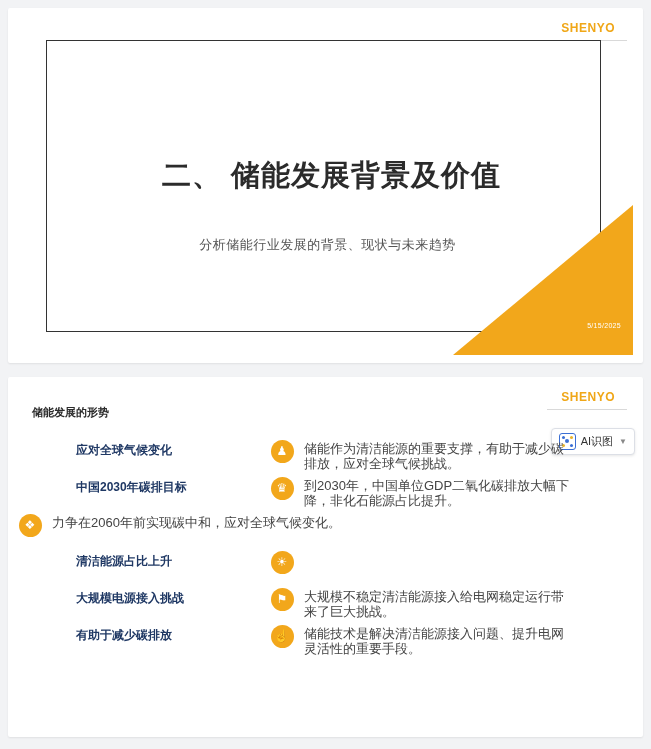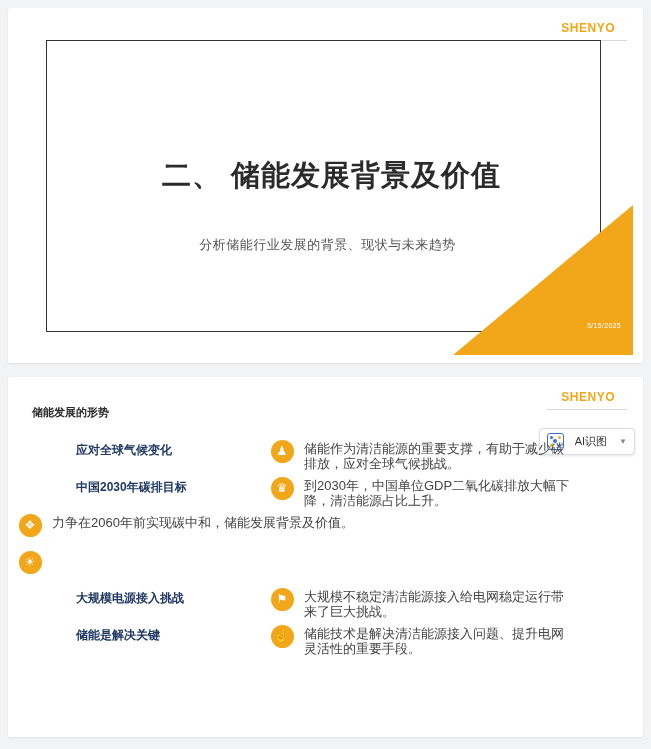--- a/index.html
+++ b/index.html
@@ -178,21 +178,21 @@
     padding-top: 2px;
   }
 
   
   .ai-widget {
     position: absolute;
     top: 51px;
     right: 8px;
     display: flex;
     align-items: center;
-    gap: 11px;
+    gap: 5px;
     background: #ffffff;
     border: 1px solid #dcdfe6;
     border-radius: 4px;
     padding: 4px 7px;
     box-shadow: 0 1px 3px rgba(0,0,0,0.10);
     font-size: 11px;
     color: #333;
     cursor: pointer;
   }
   .ai-icon {
@@ -268,46 +268,47 @@
           <span class="circ">♟</span>
         </div>
         <div class="row-text">储能作为清洁能源的重要支撑，有助于减少碳排放，应对全球气候挑战。</div>
       </div>
 
       <div class="row">
         <div class="row-label">中国2030年碳排目标</div>
         <div class="row-icon">
           <span class="circ">♛</span>
         </div>
-        <div class="row-text">到2030年，中国单位GDP二氧化碳排放大幅下降，清洁能源占比上升。</div>
+        <div class="row-text">到2030年，中国单位GDP二氧化碳排放大幅下降，非化石能源占比提升。</div>
       </div>
 
       <div class="row">
         <div class="row-icon">
           <span class="circ">❖</span>
         </div>
-        <div class="row-text">力争在2060年前实现碳中和，储能发展背景及价值。</div>
-      </div>
-
-      <div class="row">
+        <div class="row-text">力争在2060年前实现碳中和，应对全球气候变化。</div>
+      </div>
+
+      <div class="row">
+        <div class="row-label">清洁能源占比上升</div>
         <div class="row-icon">
           <span class="circ">☀</span>
         </div>
       </div>
 
       <div class="row">
         <div class="row-label">大规模电源接入挑战</div>
         <div class="row-icon">
           <span class="circ">⚑</span>
         </div>
         <div class="row-text">大规模不稳定清洁能源接入给电网稳定运行带来了巨大挑战。</div>
       </div>
 
       <div class="row">
-        <div class="row-label">储能是解决关键</div>
+        <div class="row-label">有助于减少碳排放</div>
         <div class="row-icon">
           <span class="circ">☝</span>
         </div>
         <div class="row-text">储能技术是解决清洁能源接入问题、提升电网灵活性的重要手段。</div>
       </div>
 
     </div>
   </div>
 
 </div>

